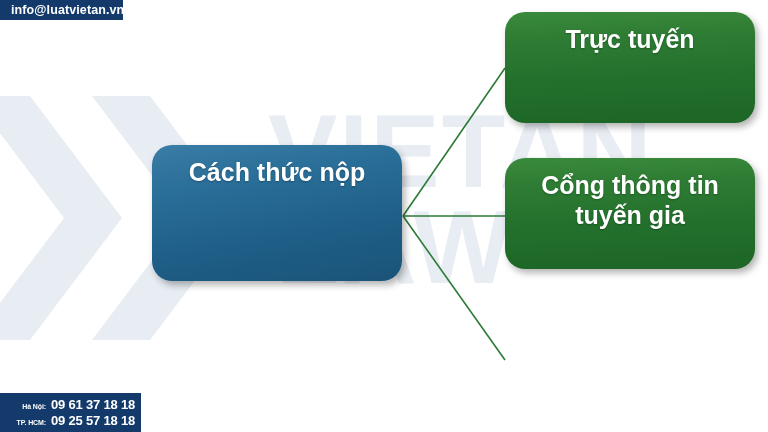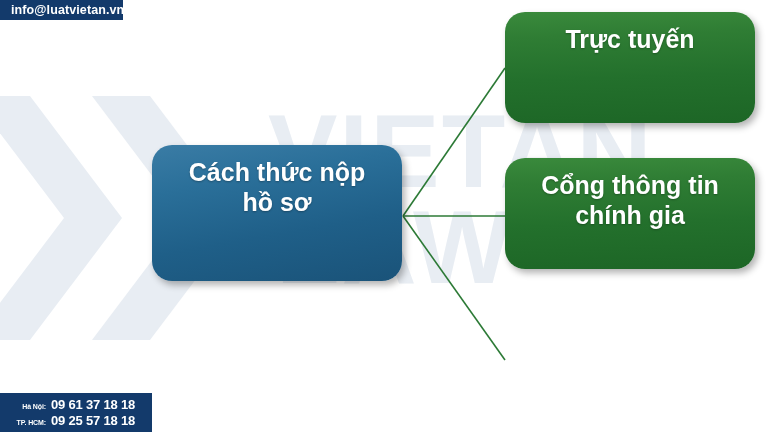--- a/index.html
+++ b/index.html
@@ -106,21 +106,21 @@
     display: flex;
     align-items: center;
     padding-left: 11px;
     font-size: 12.5px;
     font-weight: 700;
     letter-spacing: 0.1px;
   }
   .badge-phone {
     left: 0;
     top: 393px;
-    width: 152px;
+    width: 141px;
     height: 39px;
     padding: 4px 6px 4px 8px;
     display: flex;
     flex-direction: column;
     justify-content: center;
     gap: 1px;
   }
   .phone-row {
     display: flex;
     align-items: baseline;
@@ -163,34 +163,33 @@
     <g stroke="#2c7a36" stroke-width="1.6" fill="none">
       <line x1="403" y1="216" x2="505" y2="68"></line>
       <line x1="403" y1="216" x2="505" y2="216"></line>
       <line x1="403" y1="216" x2="505" y2="360"></line>
     </g>
   </svg>
 
   <div class="node node-root">
     <div>
       <span>Cách thức nộp</span><br>
-      <span>hồ sơ</span>
     </div>
   </div>
 
   <div class="node node-green node-g1">
     <div>
       <span>Trực tuyến</span>
     </div>
   </div>
 
   <div class="node node-green node-g2">
     <div>
       <span>Cổng thông tin</span><br>
-      <span>chính gia</span>
+      <span>tuyến gia</span>
     </div>
   </div>
 
 
   <div class="badge badge-email">
     <span>info@luatvietan.vn</span>
   </div>
 
   <div class="badge badge-phone">
     <div class="phone-row">

